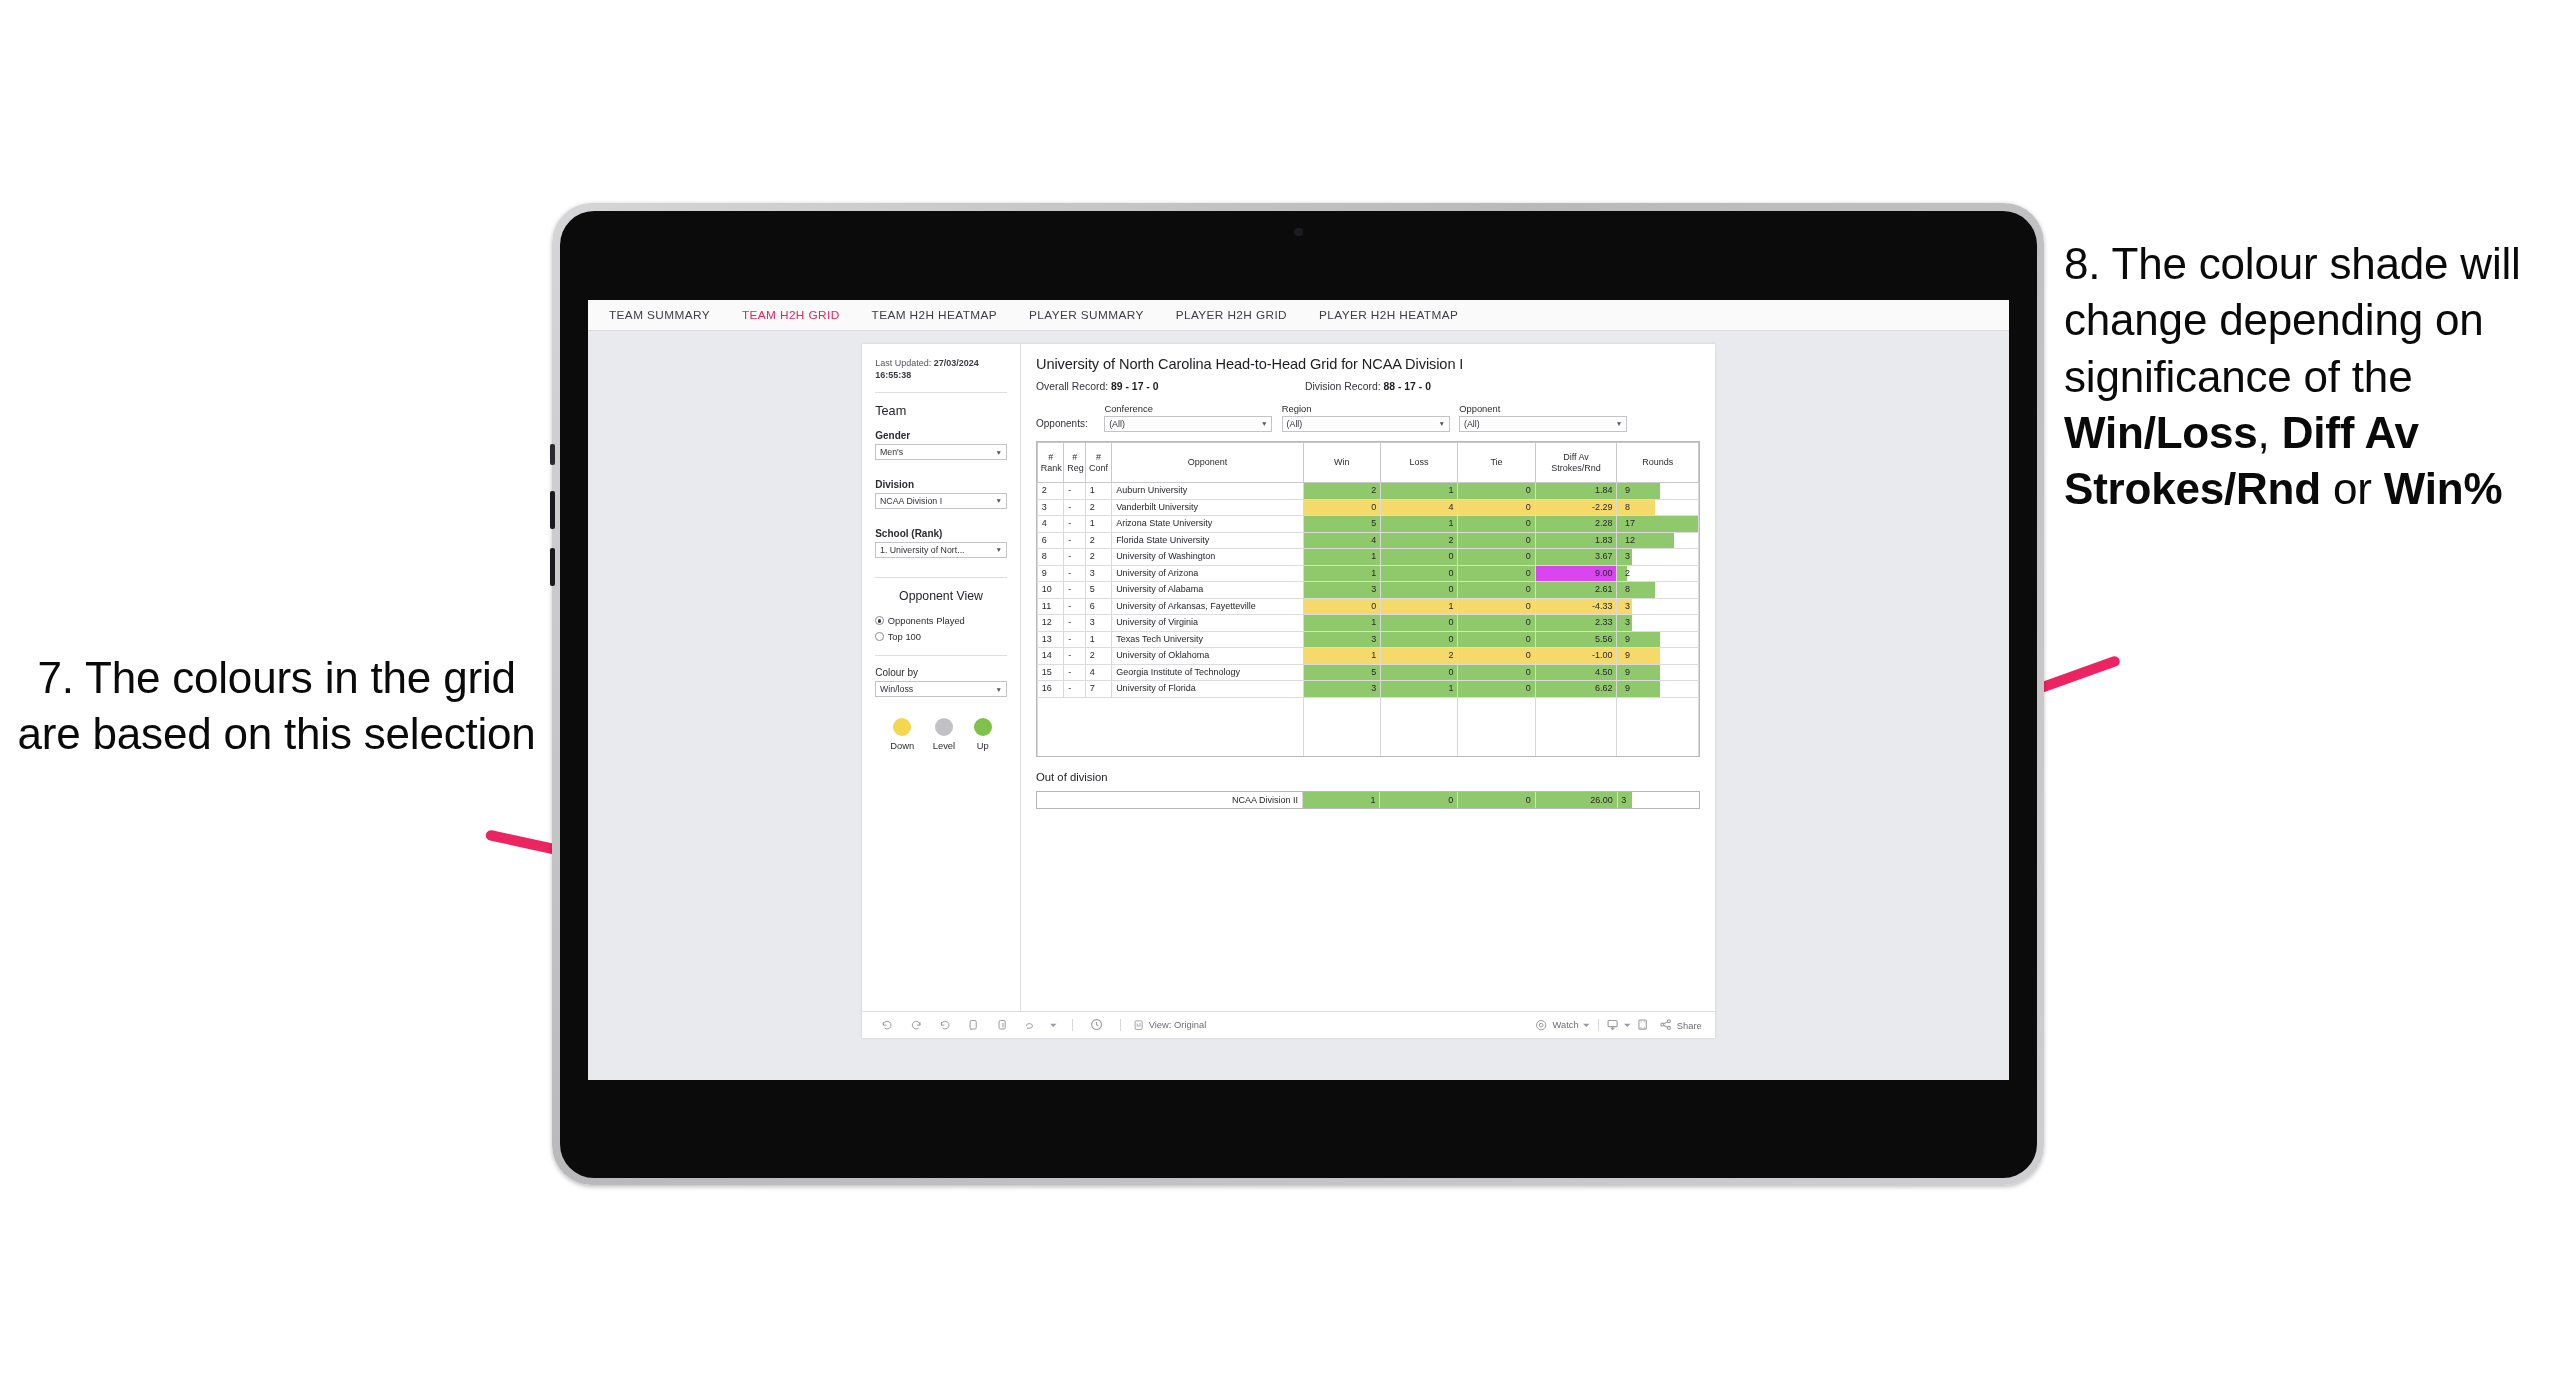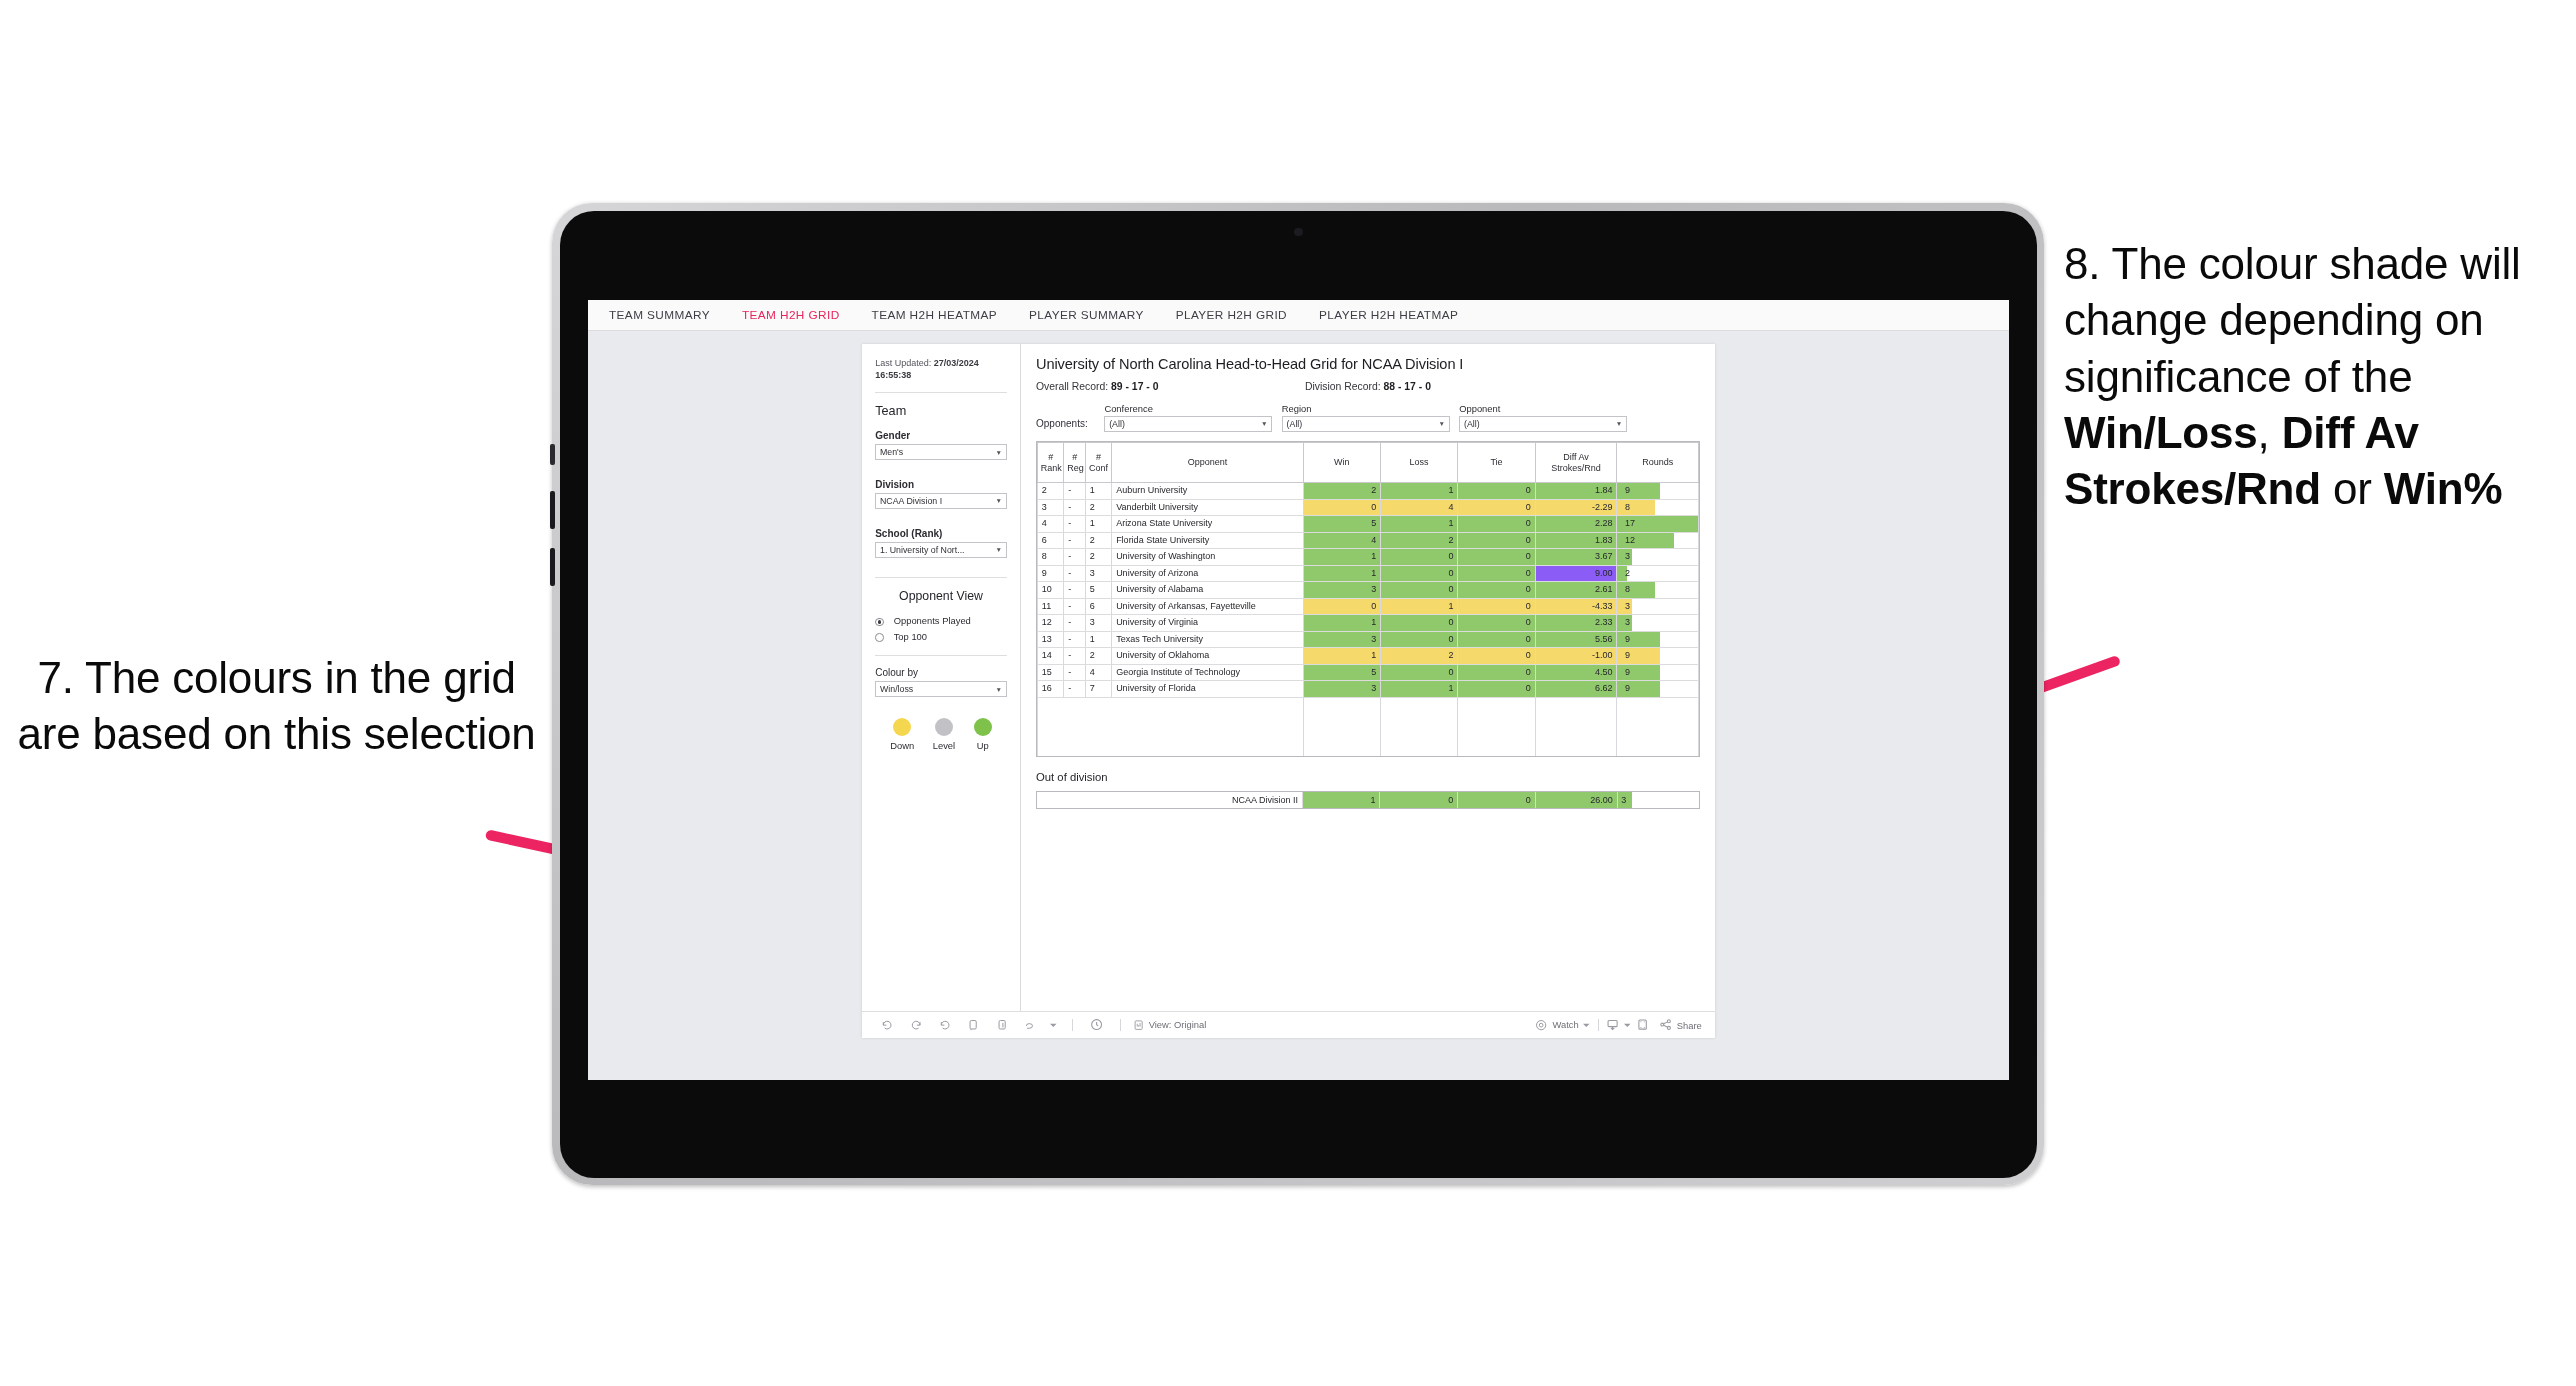--- a/index.html
+++ b/index.html
@@ -121,21 +121,21 @@
   .fld-label.light { font-weight:400; }
   .sel {
     height: 16px; border:0.9px solid #c4c4c8; background:#fff;
     font-size: 8.8px; color:#303036; display:flex; align-items:center;
     padding: 0 3.8px; position:relative; cursor:pointer;
   }
   .sel .cap { flex:1; overflow:hidden; white-space:nowrap; }
   .sel .caret { font-size:6.6px; color:#55555c; }
   .fld { margin-bottom: 19px; }
 
-  .radio-row { display:flex; align-items:flex-end; gap:10px; margin-bottom:4.7px; cursor:pointer; }
+  .radio-row { display:flex; align-items:center; gap:4px; margin-bottom:4.7px; cursor:pointer; }
   .radio {
     width:8.5px; height:8.5px; border-radius:50%; border:0.9px solid #8d8d94; background:#fff;
     display:flex; align-items:center; justify-content:center; flex:0 0 auto;
   }
   .radio.on::after { content:""; width:3.8px; height:3.8px; border-radius:50%; background:#3a3a42; }
   .radio-lbl { font-size:9.4px; color:#2c2c33; }
 
   #legend { display:flex; justify-content:space-around; padding: 21px 5.7px 0 5.7px; }
   .lg { text-align:center; }
   .lg .dot { width:18px; height:18px; border-radius:50%; margin: 0 auto 3.8px auto; }
@@ -436,21 +436,21 @@
                     <td class="c-rounds"><span class="rbar" style="width:17.647058823529413%;background:#90c96b"></span><span class="rtxt">3</span></td>
                   </tr>
                   <tr>
                     <td class="c-rank">9</td>
                     <td class="c-reg">-</td>
                     <td class="c-conf">3</td>
                     <td class="c-opp">University of Arizona</td>
                     <td class="num" style="background:#90c96b">1</td>
                     <td class="num" style="background:#90c96b">0</td>
                     <td class="num" style="background:#90c96b">0</td>
-                    <td class="num" style="background:#8b5cf6">9.00</td>
+                    <td class="num" style="background:#d946ef">9.00</td>
                     <td class="c-rounds"><span class="rbar" style="width:11.76470588235294%;background:#90c96b"></span><span class="rtxt">2</span></td>
                   </tr>
                   <tr>
                     <td class="c-rank">10</td>
                     <td class="c-reg">-</td>
                     <td class="c-conf">5</td>
                     <td class="c-opp">University of Alabama</td>
                     <td class="num" style="background:#90c96b">3</td>
                     <td class="num" style="background:#90c96b">0</td>
                     <td class="num" style="background:#90c96b">0</td>

